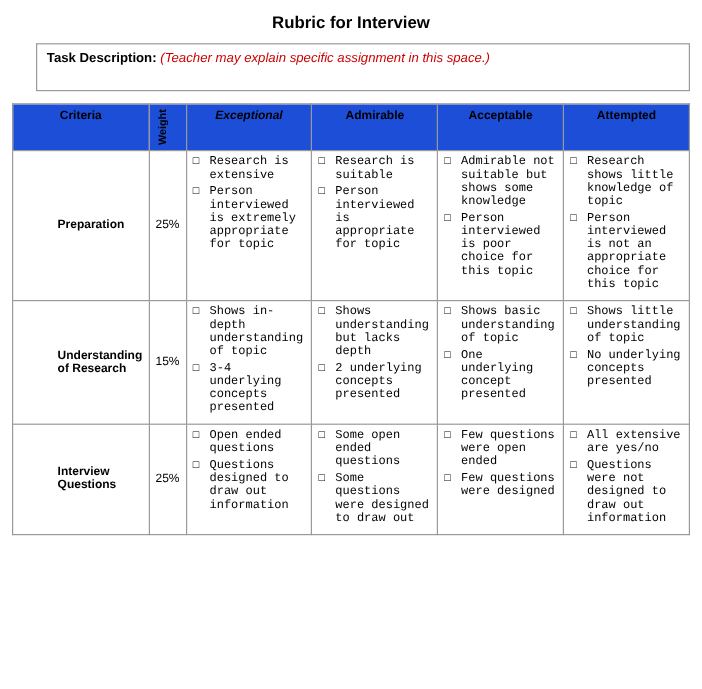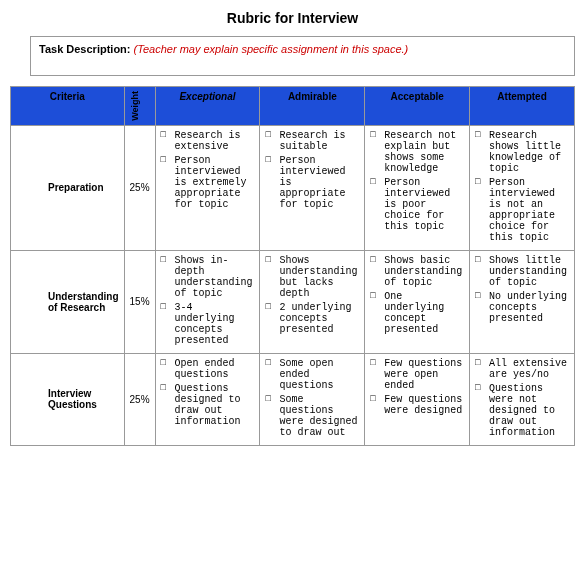--- a/index.html
+++ b/index.html
@@ -117,21 +117,21 @@
           </ul>
         </td>
         <td>
           <ul class="rubric-list">
             <li>Research is suitable</li>
             <li>Person interviewed is appropriate for topic</li>
           </ul>
         </td>
         <td>
           <ul class="rubric-list">
-            <li>Research not explain but shows some knowledge</li>
+            <li>Admirable not suitable but shows some knowledge</li>
             <li>Person interviewed is poor choice for this topic</li>
           </ul>
         </td>
         <td>
           <ul class="rubric-list">
             <li>Research shows little knowledge of topic</li>
             <li>Person interviewed is not an appropriate choice for this topic</li>
           </ul>
         </td>
       </tr>

